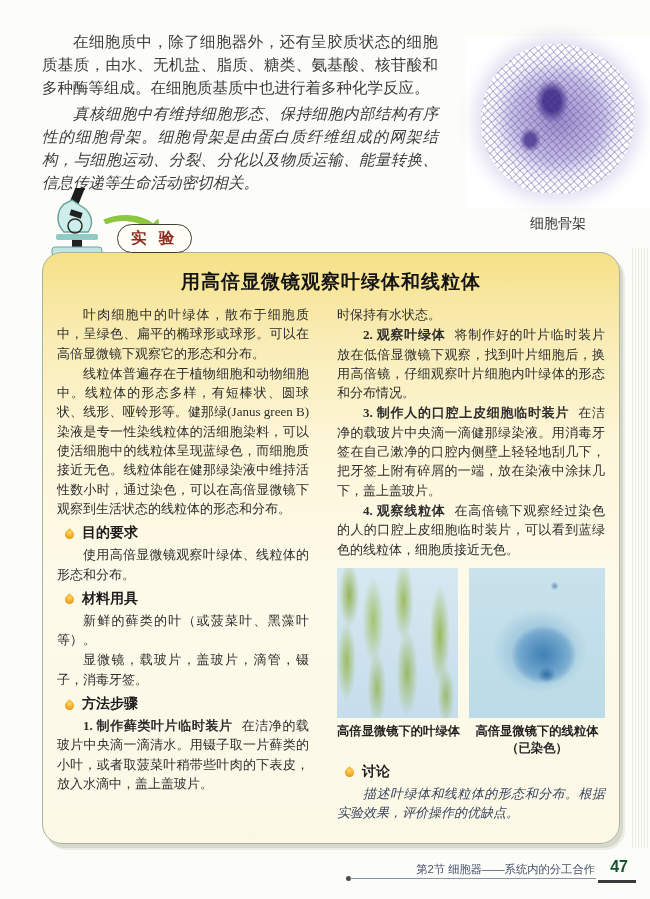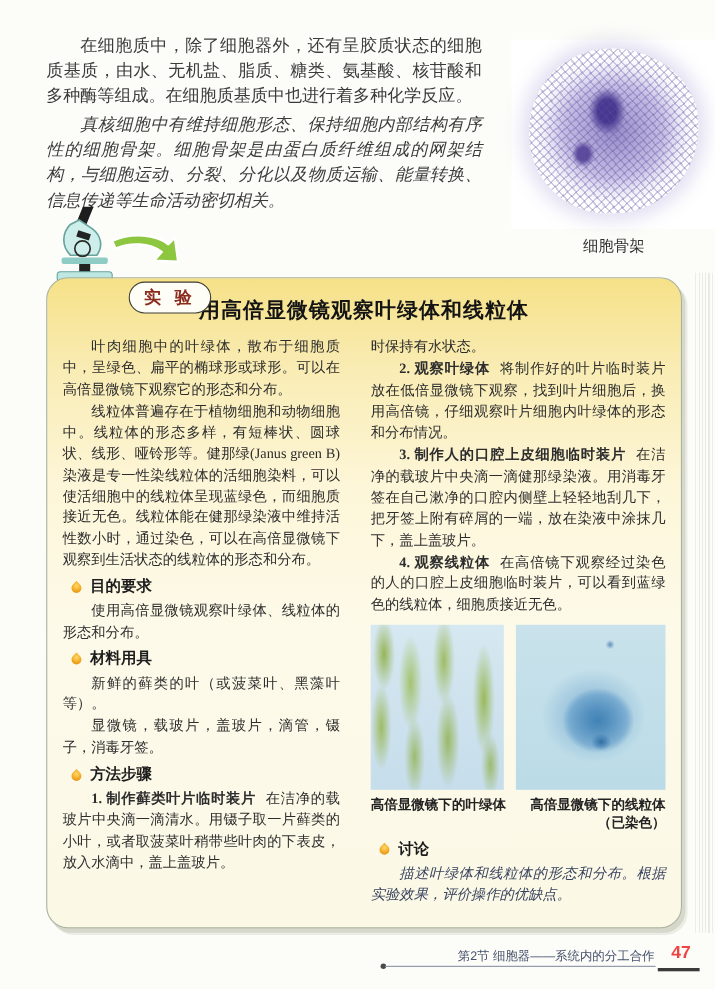--- a/index.html
+++ b/index.html
@@ -23,21 +23,21 @@
       repeating-linear-gradient(-42deg, rgba(92,76,160,.28) 0 1.4px, transparent 1.4px 5.5px),
       radial-gradient(24px 30px at 46% 38%, rgba(66,50,140,.95) 0 35%, transparent 72%),
       radial-gradient(15px 17px at 32% 64%, rgba(82,64,150,.9) 0 35%, transparent 72%),
       radial-gradient(78px 72px at 50% 50%, rgba(136,122,192,.88), rgba(158,146,210,.6) 58%,
          rgba(196,188,230,.32) 78%, rgba(220,215,240,.12) 90%, transparent 100%);}
   .cyto-fig figcaption{font-size:14px;color:#333;margin-top:7px;}
 
   
   .micro{position:absolute;left:42px;top:188px;width:74px;height:70px;}
   .arrow{position:absolute;left:98px;top:210px;width:76px;height:46px;}
-  .badge{position:absolute;left:117px;top:256px;z-index:3;background:#fffef6;
+  .badge{position:absolute;left:117px;top:224px;z-index:3;background:#fffef6;
          border:1.6px solid #3f3f38;border-radius:15px;padding:3px 13px;
          font-size:15.5px;font-weight:bold;color:#8a2b1d;letter-spacing:4px;
          font-family:"Liberation Sans",sans-serif;}
 
   
   .exp-box{position:absolute;left:42px;top:252px;width:578px;height:592px;box-sizing:border-box;
     border:1.5px solid #a9b29c;border-radius:20px;
     background:linear-gradient(180deg,#f6e188 0%,#f9ecb4 14%,#fdf6d8 32%,#fdfaea 55%,#fcf8e6 100%);
     box-shadow:3px 4px 0 #d6d8cc, 5px 6px 0 #ebece4;}
   .exp-title{margin:16px 0 6px;text-align:center;font-size:19px;color:#141414;letter-spacing:1px;}
@@ -65,30 +65,30 @@
       radial-gradient(15px 60px at 58% 70%, rgba(139,172,60,.75), transparent 72%),
       radial-gradient(14px 70px at 85% 45%, rgba(146,178,66,.85), transparent 72%),
       radial-gradient(12px 40px at 90% 85%, rgba(139,172,60,.7), transparent 72%),
       linear-gradient(180deg,#d6e8f1,#c6ddeb);}
   .img.mito{width:136px;background:
       radial-gradient(6px 6px at 63% 12%, rgba(80,130,180,.85), transparent 70%),
       radial-gradient(13px 11px at 57% 71%, rgba(42,105,160,.9), transparent 70%),
       radial-gradient(42px 38px at 55% 58%, rgba(62,128,180,.95), rgba(90,150,198,.55) 62%, transparent 78%),
       radial-gradient(58px 52px at 52% 55%, rgba(100,158,202,.75), transparent 82%),
       linear-gradient(180deg,#c9e2eb,#badbe7);}
-  .fig figcaption{font-size:12.3px;font-weight:bold;color:#222;margin-top:5px;white-space:nowrap;text-align:right;}
+  .fig figcaption{font-size:12.3px;font-weight:bold;color:#222;margin-top:5px;white-space:nowrap;}
   .disc-text{font-style:italic;color:#38445e;}
 
   
   .footer{position:absolute;left:0;top:858px;width:650px;height:34px;
           font-family:"Liberation Sans",sans-serif;text-align:center;}
   .footer-dot{position:absolute;left:346px;top:18px;width:5px;height:5px;border-radius:50%;background:#4a4a4a;}
   .footer-rule{position:absolute;left:350px;top:20px;width:246px;height:1px;background:#8a93a3;}
   .footer-section{position:absolute;right:55px;top:4px;font-size:11.3px;color:#45516b;}
-  .footer-page{position:absolute;right:22px;top:0;font-size:16px;font-weight:bold;color:#ef4444;}
+  .footer-page{position:absolute;right:22px;top:0;font-size:16px;font-weight:bold;color:#14532d;}
   .footer-page-rule{position:absolute;right:14px;top:22px;width:38px;height:2.5px;background:#3a3a3a;}
 
   .page-edge{position:absolute;right:2px;top:248px;width:16px;height:600px;
      background:repeating-linear-gradient(90deg, rgba(180,178,168,.25) 0 1px, transparent 1px 3px);}
 </style>
 </head>
 <body>
 
 <div class="page">
 

